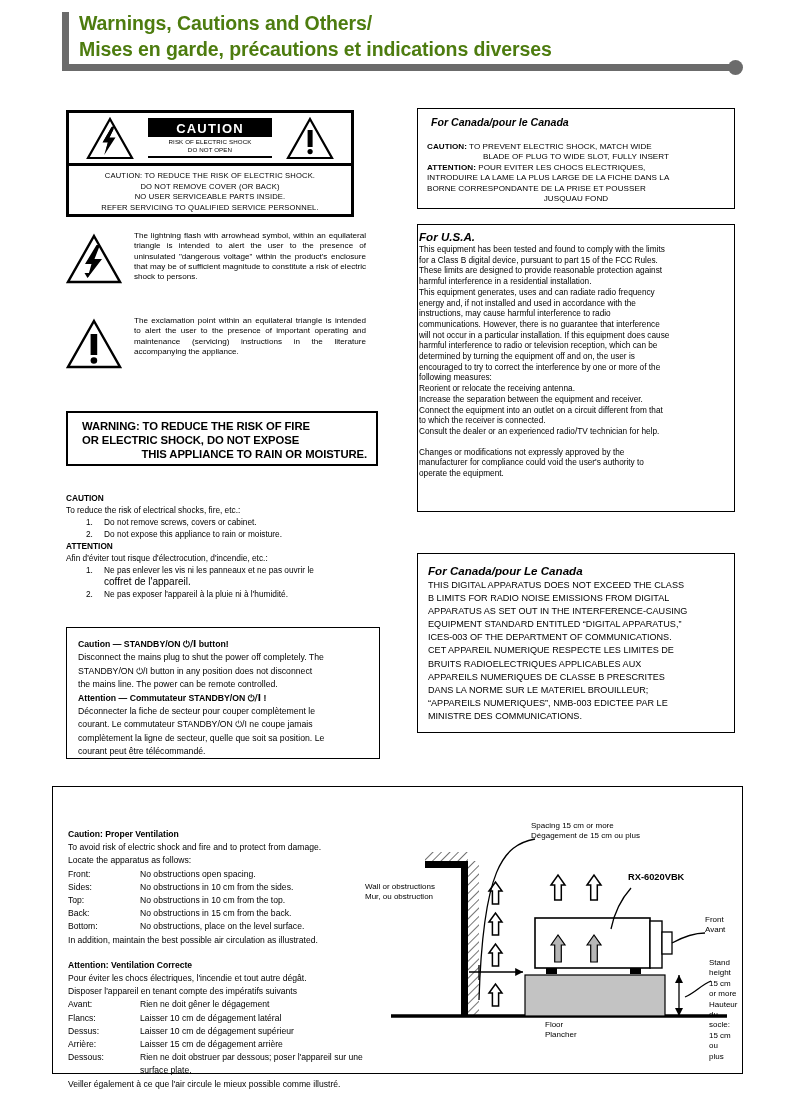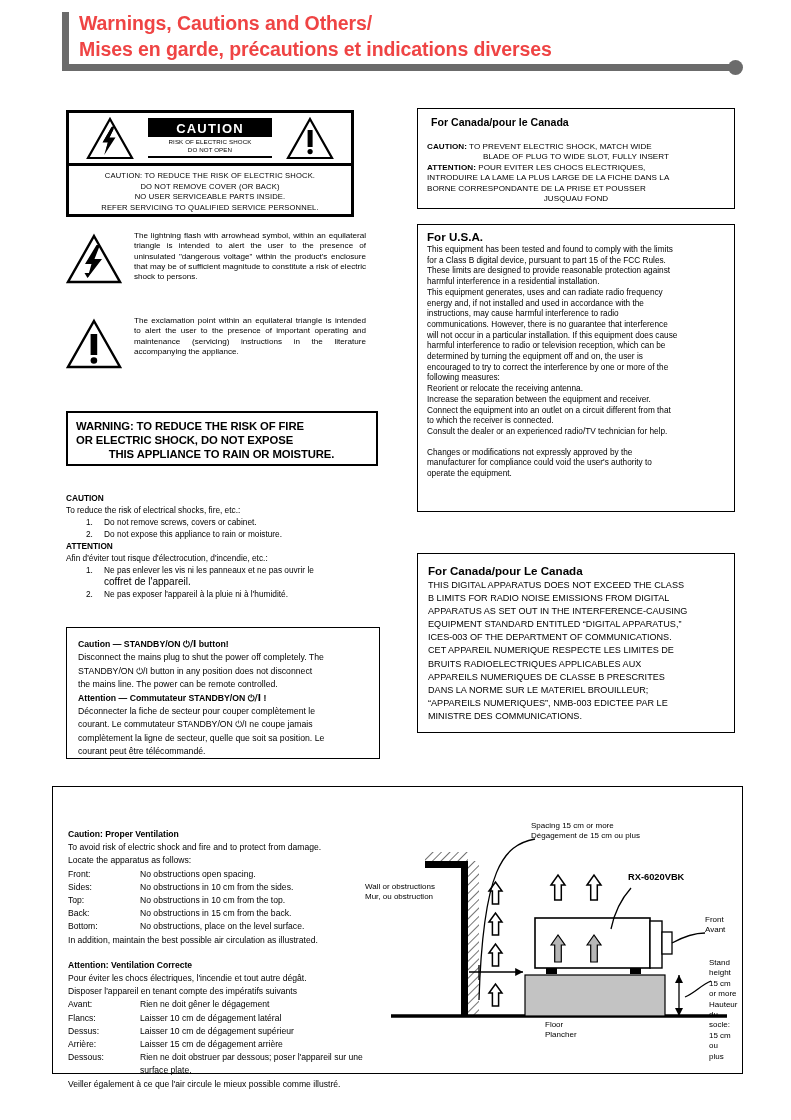--- a/index.html
+++ b/index.html
@@ -40,21 +40,21 @@
     left: 666px; top: 48px;
     width: 15px; height: 15px;
     border-radius: 50%;
     background: #6b6b6b;
   }
   .header-title {
     position: absolute;
     left: 17px; top: -2px;
     font-size: 19.5px;
     font-weight: bold;
-    color: #ef4444;
+    color: #4d7c0f;
     letter-spacing: -0.1px;
     line-height: 26px;
     white-space: nowrap;
   }
   .header-title .l2 { display: block; }
 
   
   .box { position: absolute; border: 1px solid #000; background: #fff; box-sizing: border-box; }
 
   
@@ -117,30 +117,30 @@
     line-height: 10.35px;
     text-align: justify;
     padding-left: 10px;
   }
 
   
   #warning-box {
     left: 66px; top: 411px;
     width: 312px; height: 55px;
     border: 2px solid #000;
-    padding: 7px 9px 0 8px;
+    padding: 7px 9px 0 14px;
   }
   #warning-box .wtext {
     font-size: 11.3px;
     font-weight: bold;
     line-height: 13.8px;
     text-align: justify;
     letter-spacing: -0.1px;
   }
-  #warning-box .wtext .last { text-align: center; }
+  #warning-box .wtext .last { text-align: right; }
 
   
   #caution-list { position: absolute; left: 66px; top: 492px; width: 320px; }
   .cl-head { font-size: 8.3px; font-weight: bold; line-height: 12px; }
   .cl-line { font-size: 8.3px; line-height: 12px; }
   .cl-item { font-size: 8.3px; line-height: 12px; display: flex; padding-left: 20px; }
   .cl-num { width: 18px; flex: 0 0 18px; }
   .cl-body { flex: 1; }
   .cl-cont { padding-left: 38px; font-size: 10px; line-height: 12px; }
 
@@ -155,34 +155,34 @@
   #standby-box .sb-line { font-size: 8.7px; line-height: 13.4px; }
   .pwr { font-family: "DejaVu Sans", sans-serif; }
 
   
   #canada-box-1 {
     left: 417px; top: 108px;
     width: 318px; height: 101px;
     border: 1px solid #000;
     padding: 6px 9px 0 9px;
   }
-  .rb-title { font-size: 10.6px; font-weight: bold; line-height: 15px; padding-left: 4px; }
+  .rb-title { font-size: 10.6px; font-weight: bold; line-height: 15px; padding-left: 4px; font-style: italic; }
   #canada-box-1 .rb-body { margin-top: 12px; }
   #canada-box-1 .rb-line {
     font-size: 8.1px; line-height: 10.4px; text-align: justify; letter-spacing: 0.05px;
   }
   #canada-box-1 .rb-line.lastline { text-align: center; }
   .rb-lead { font-weight: bold; }
 
   
   #usa-box {
     left: 417px; top: 224px;
     width: 318px; height: 288px;
     border: 1px solid #000;
-    padding: 4px 9px 0 9px;
+    padding: 4px 9px 0 1px;
   }
   #usa-box .rb-title { font-size: 11.6px; line-height: 16px; padding-left: 0; }
   #usa-box .rb-line {
     font-size: 8.25px; line-height: 10.7px; text-align: justify;
   }
   #usa-box .rb-line.lastline { text-align: left; }
   #usa-box .rb-gap { height: 10px; }
 
   
   #canada-box-2 {

